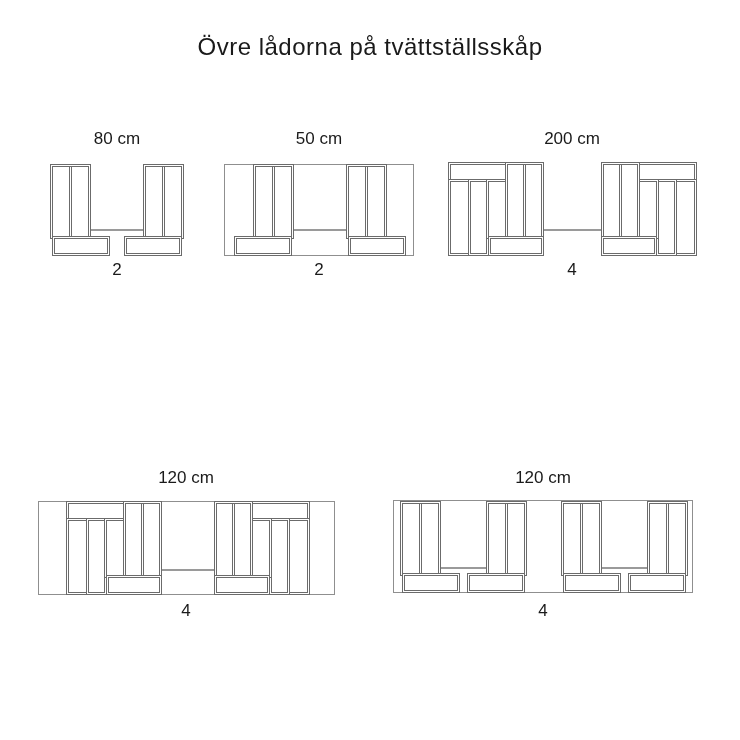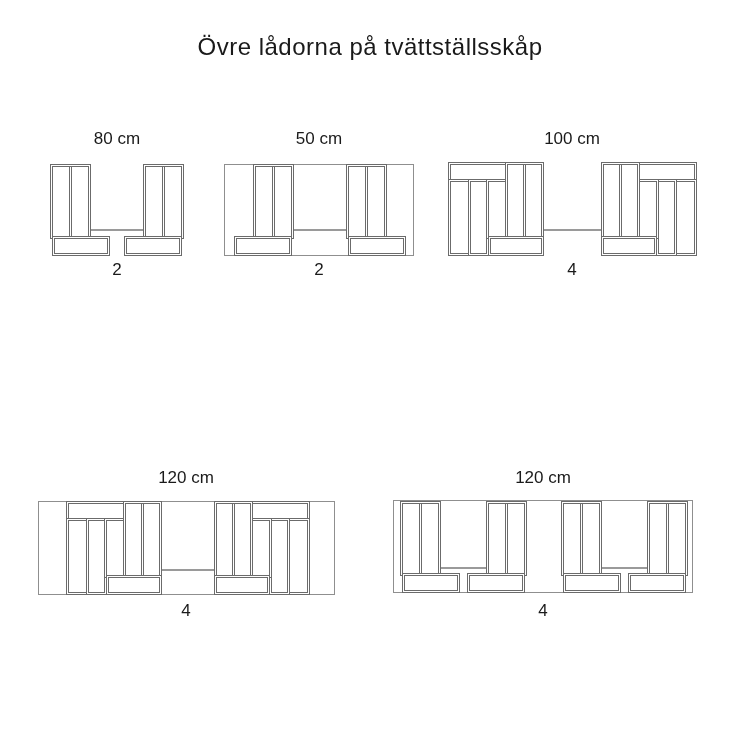--- a/index.html
+++ b/index.html
@@ -87,21 +87,21 @@
       <div class="box" style="left:0;top:0;width:41px;height:75px">
         <div class="vdiv" style="left:16px"></div>
       </div>
       <div class="box" style="left:2px;top:72px;width:58px;height:20px"></div>
     </div>
 
     <div class="lbl" style="left:259px;top:260px">2</div>
   </div>
 
   <div>
-    <div class="lbl" style="left:512px;top:129px">100 cm</div>
+    <div class="lbl" style="left:512px;top:129px">200 cm</div>
     <div class="hline" style="left:544px;top:229px;width:57px"></div>
 
     <div class="unit" style="left:448px;top:162px;width:96px;height:94px">
       <div class="box" style="left:0;top:0;width:60px;height:20px"></div>
       <div class="box" style="left:0;top:17px;width:23px;height:77px"></div>
       <div class="box" style="left:20px;top:17px;width:21px;height:77px"></div>
       <div class="box" style="left:38px;top:17px;width:22px;height:60px"></div>
       <div class="box" style="left:57px;top:0;width:39px;height:77px">
         <div class="vdiv" style="left:15px"></div>
       </div>

